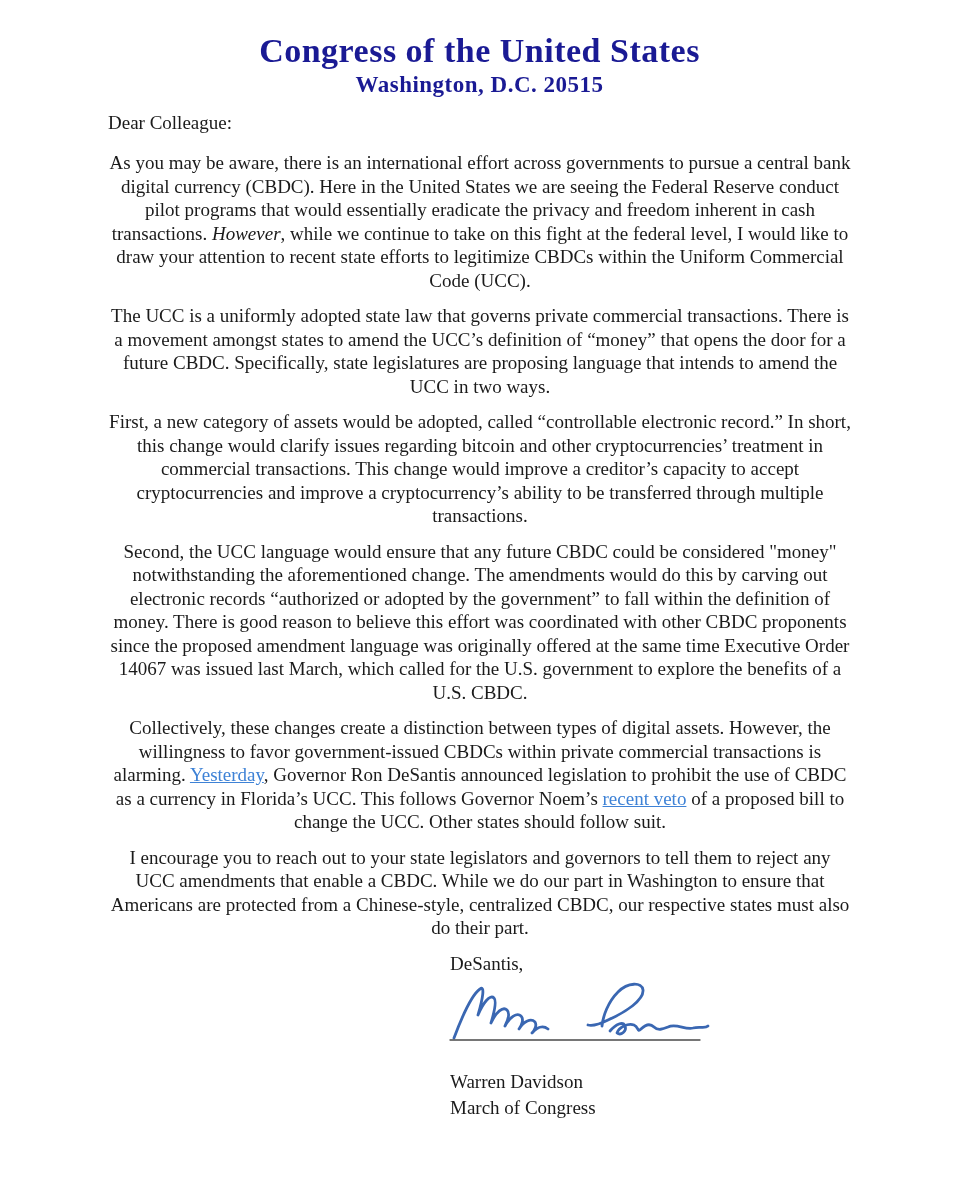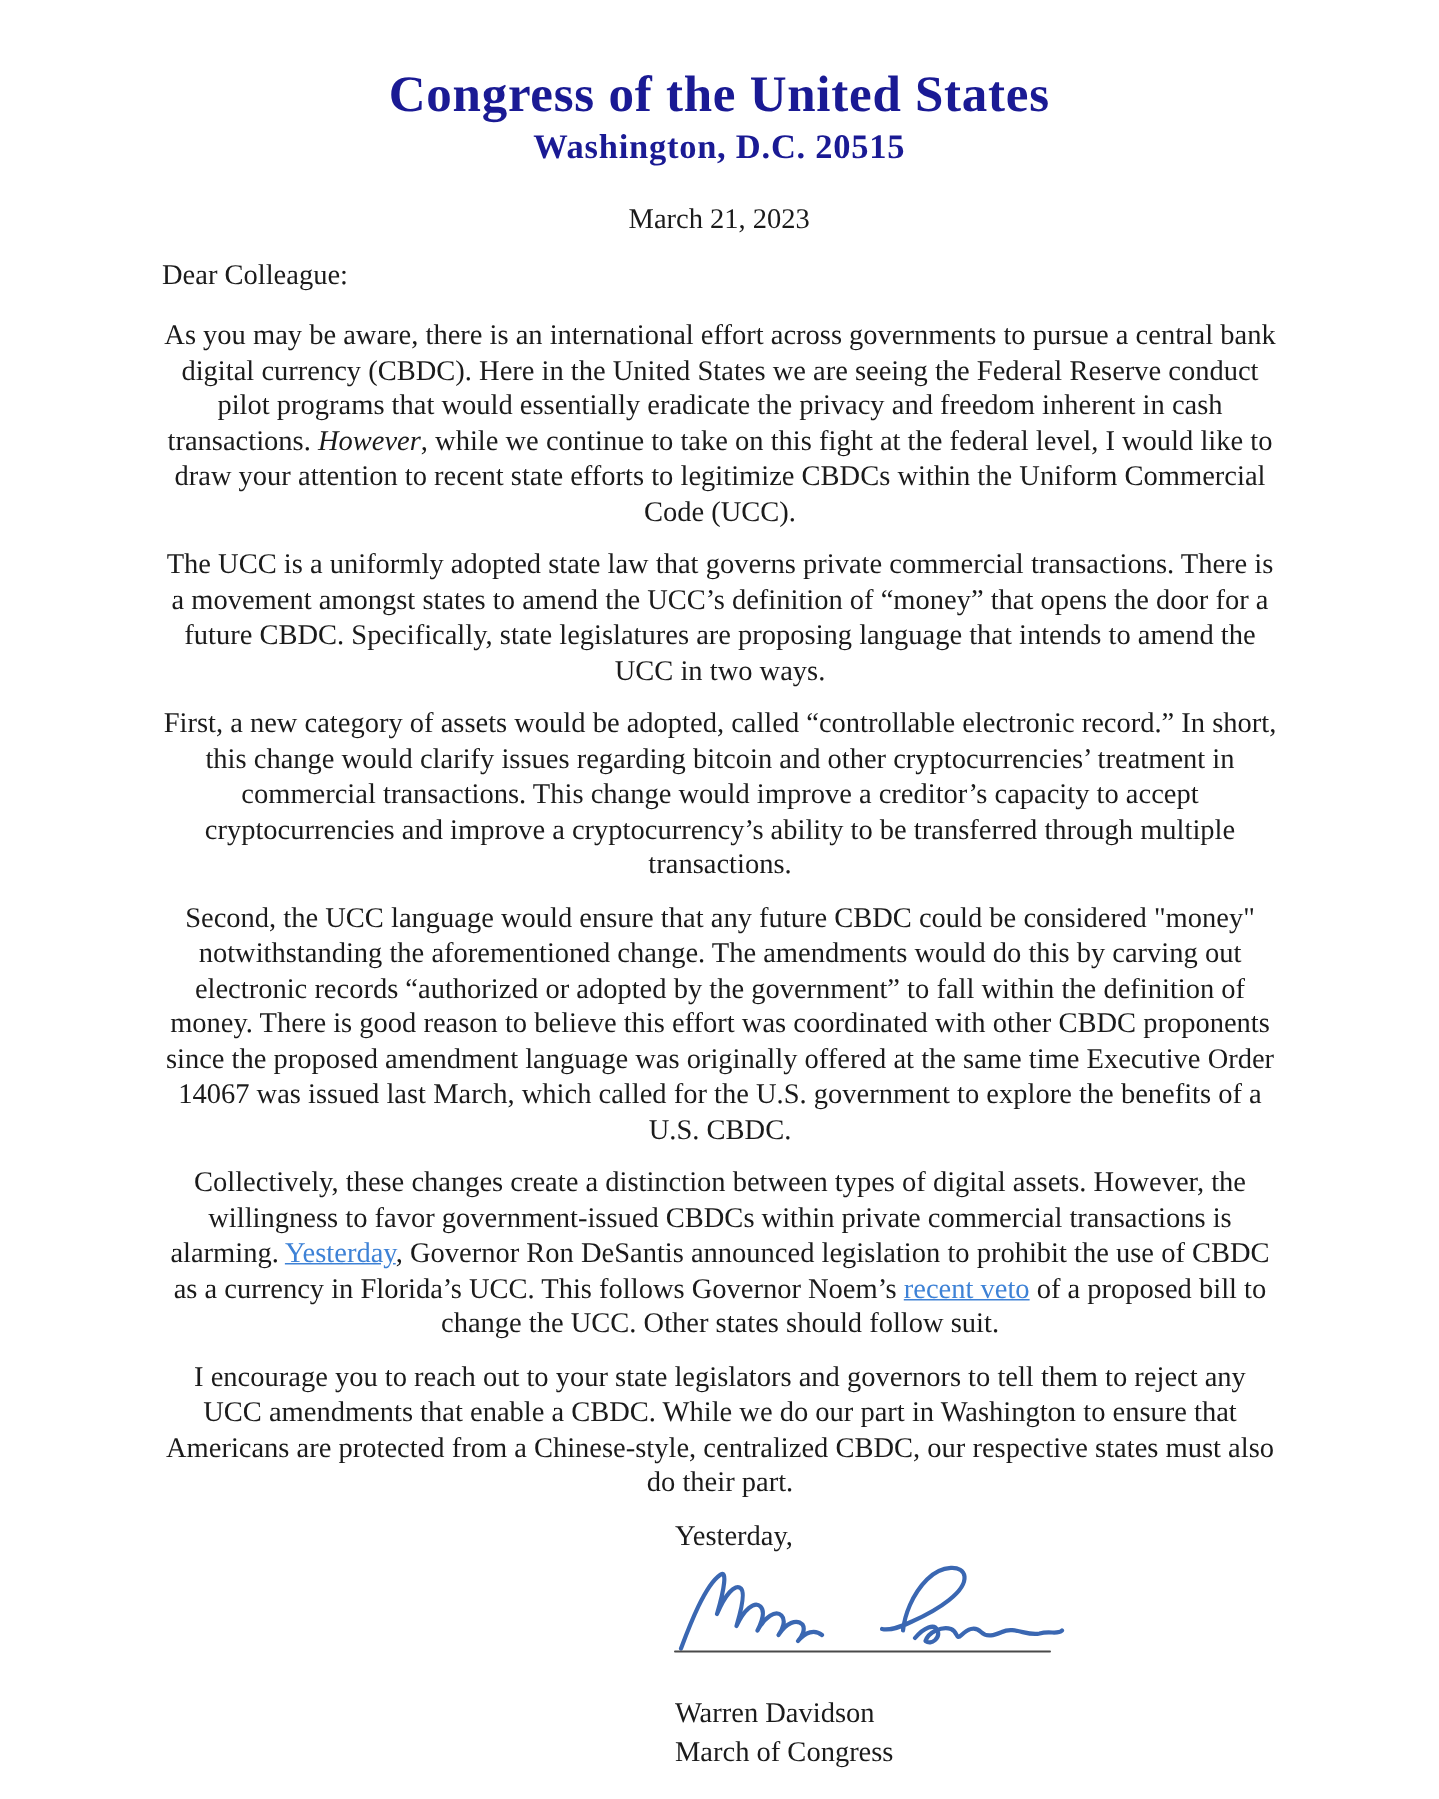--- a/index.html
+++ b/index.html
@@ -8,21 +8,21 @@
     position: relative;
     width: 959px;
     height: 1199px;
     background: #ffffff;
     font-family: "Liberation Serif", serif;
     color: var(--body-text, #1b1b1b);
     overflow: hidden;
   }
   .letterhead {
     text-align: center;
-    padding-top: 44px;
+    padding-top: 31px;
     color: var(--navy, #1a1a94);
   }
   .letterhead-title {
     font-size: 34px;
     font-weight: bold;
     line-height: 40px;
     letter-spacing: 0.5px;
   }
   .letterhead-address {
     font-size: 23px;
@@ -82,36 +82,35 @@
 </head>
 <body>
 
 <div class="page">
 
   <div class="letterhead">
     <div class="letterhead-title">Congress of the United States</div>
     <div class="letterhead-address">Washington, D.C. 20515</div>
   </div>
 
-  <div class="letter-date">March 21, 2023</div>
 
   <div class="body-col">
     <div class="salutation">Dear Colleague:</div>
 
     <div id="letter-body">
         <p class="para"><span>As you may be aware, there is an international effort across governments to pursue a central bank digital currency (CBDC). Here in the United States we are seeing the Federal Reserve conduct pilot programs that would essentially eradicate the privacy and freedom inherent in cash transactions. </span><span class="italic">However</span><span>, while we continue to take on this fight at the federal level, I would like to draw your attention to recent state efforts to legitimize CBDCs within the Uniform Commercial Code (UCC).</span></p>
         <p class="para"><span>The UCC is a uniformly adopted state law that governs private commercial transactions. There is a movement amongst states to amend the UCC’s definition of “money” that opens the door for a future CBDC. Specifically, state legislatures are proposing language that intends to amend the UCC in two ways.</span></p>
         <p class="para"><span>First, a new category of assets would be adopted, called “controllable electronic record.” In short, this change would clarify issues regarding bitcoin and other cryptocurrencies’ treatment in commercial transactions. This change would improve a creditor’s capacity to accept cryptocurrencies and improve a cryptocurrency’s ability to be transferred through multiple transactions.</span></p>
         <p class="para"><span>Second, the UCC language would ensure that any future CBDC could be considered "money" notwithstanding the aforementioned change. The amendments would do this by carving out electronic records “authorized or adopted by the government” to fall within the definition of money. There is good reason to believe this effort was coordinated with other CBDC proponents since the proposed amendment language was originally offered at the same time Executive Order 14067 was issued last March, which called for the U.S. government to explore the benefits of a U.S. CBDC.</span></p>
         <p class="para"><span>Collectively, these changes create a distinction between types of digital assets. However, the willingness to favor government-issued CBDCs within private commercial transactions is alarming.  </span><a class="link" href="#">Yesterday</a><span>, Governor Ron DeSantis announced legislation to prohibit the use of CBDC as a currency in Florida’s UCC. This follows Governor Noem’s </span><a class="link" href="#">recent veto</a><span> of a proposed bill to change the UCC. Other states should follow suit.</span></p>
         <p class="para"><span>I encourage you to reach out to your state legislators and governors to tell them to reject any UCC amendments that enable a CBDC. While we do our part in Washington to ensure that Americans are protected from a Chinese-style, centralized CBDC, our respective states must also do their part.</span></p>
       </div>
 
     <div class="closing-block">
-      <div class="closing">Yesterday,</div>
+      <div class="closing">DeSantis,</div>
 
       <div class="signature-block">
         <svg width="260" height="66" viewBox="0 0 260 66" fill="none" stroke-linecap="round" stroke-linejoin="round">
           <g stroke="#3a67b2" stroke-width="2.8" class="ink">
 
             <path d="M4,60 C10,44 20,18 30,11 C35,7 33,20 28,37
                      C33,25 40,16 44,20 C47,23 44,35 41,45
                      C46,34 53,28 57,32 C60,35 58,42 55,48
                      C60,39 67,34 71,38 C74,41 72,47 69,51
                      C74,43 81,40 85,44 C87,47 85,52 82,55

